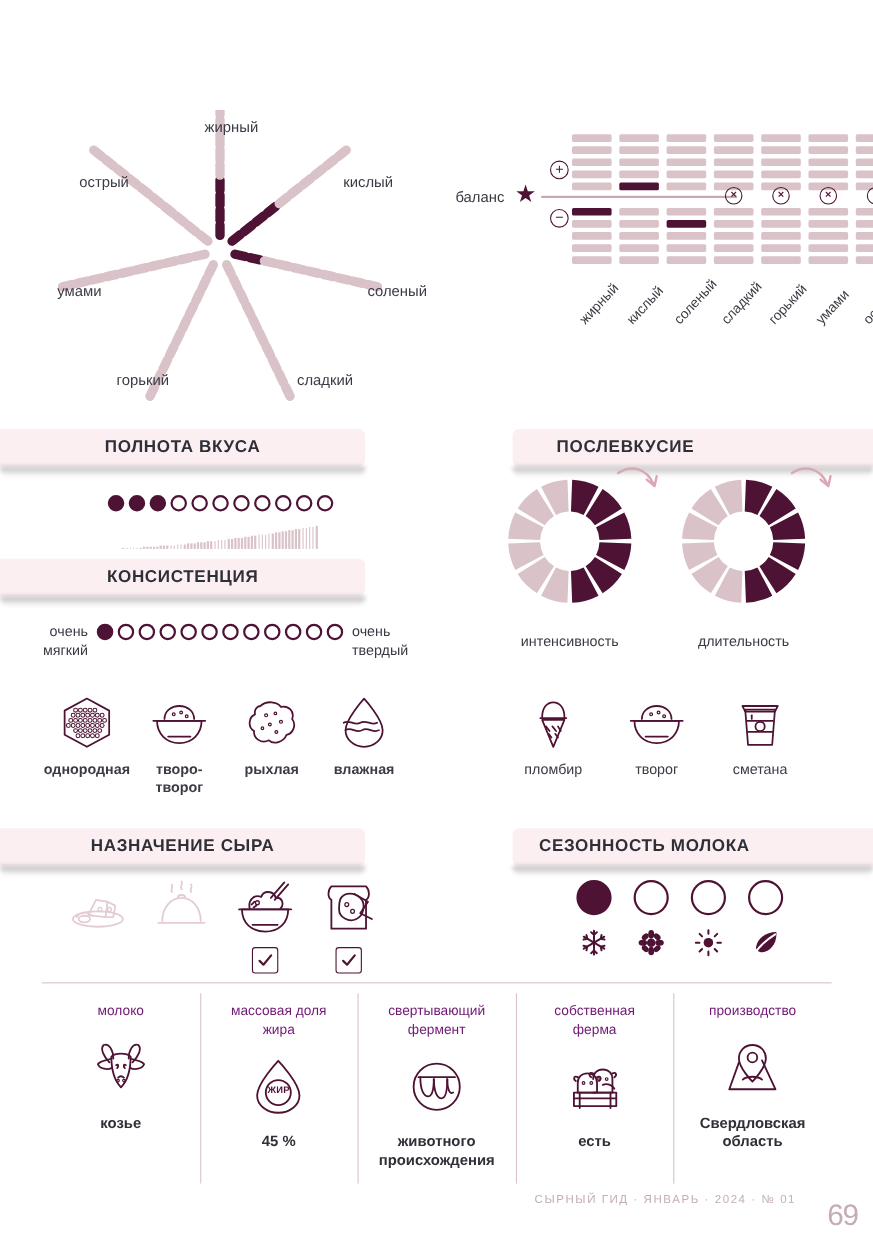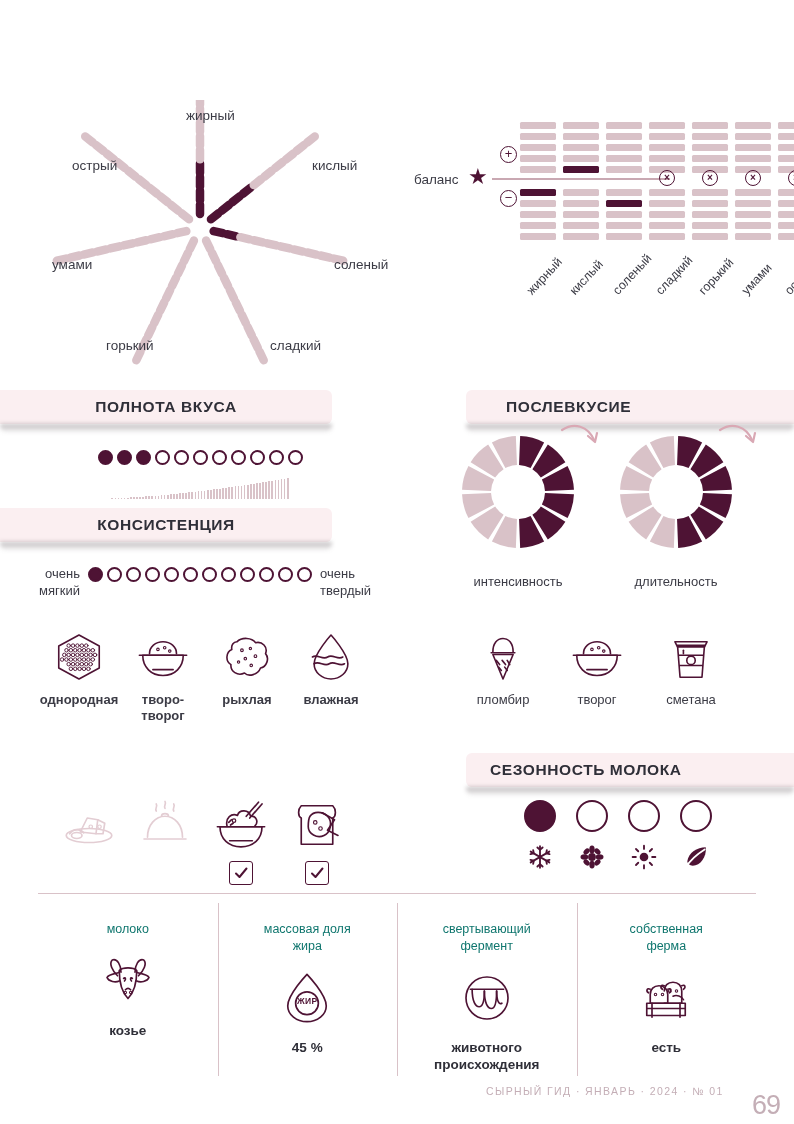--- a/index.html
+++ b/index.html
@@ -66,21 +66,21 @@
   .icons { position: absolute; display: flex; }
   .icell { display: flex; flex-direction: column; align-items: center; }
   .icap { margin-top: 8px; font-size: 13px; text-align: center; line-height: 1.2; }
 
   
   .table { position: absolute; left: 38px; top: 897px; width: 718px; height: 185px; display: flex; }
   .tcol { flex: 1; position: relative; display: flex; flex-direction: column; align-items: center; }
   .tcol + .tcol::before {
     content: ""; position: absolute; left: 0; top: 6px; bottom: 6px; width: 1px; background: #d9c2c8;
   }
-  .thead { font-size: 12.5px; text-align: center; line-height: 1.35; color: #0f766e; margin-top: 24px; }
+  .thead { font-size: 12.5px; text-align: center; line-height: 1.35; color: #701a75; margin-top: 14px; }
   .tico { margin-top: 14px; height: 58px; display: flex; align-items: center; }
   .tval { margin-top: 12px; font-size: 13.5px; font-weight: 700; text-align: center; line-height: 1.3; color: #2f2f38; }
   .trule { position: absolute; left: 38px; top: 893px; width: 718px; height: 1px; background: #d9c2c8; }
 
   
   .footer { position: absolute; left: 0; top: 1082px; width: 794px; height: 42px; }
   .ftext { position: absolute; left: 486px; top: 1085px; font-size: 10.5px; letter-spacing: 1.4px;
            color: #c4aeb6; white-space: nowrap; }
   .fpage { position: absolute; left: 752px; top: 1090px; font-size: 27px; color: #c4aeb6; letter-spacing: -1px; }
 </style>
@@ -579,20 +579,26 @@
           <path d="M13 14 H51 L48 20 H16 Z"></path>
           <path d="M18 30 H46"></path>
           <path d="M18.6 42 H45.4"></path>
           <circle cx="32" cy="36" r="5"></circle>
           <path d="M23 28 L23 24"></path>
         </svg>
         <div class="icap">сметана</div>
       </div>
     </div>
 
+  <div class="sec" style="left:0;top:753px;width:332px;">
+    <div class="bar">
+      <span class="bar-title">НАЗНАЧЕНИЕ СЫРА</span>
+    </div>
+    <div class="bar-shadow"></div>
+  </div>
 
   <div id="purpose-icons" style="position:absolute;left:58px;top:797px;width:290px;display:flex;justify-content:space-between;">
       <div style="display: flex; flex-direction: column; align-items: center; width: 62px;">
         <svg width="56" height="56" viewBox="0 0 64 64" fill="none" stroke="#e3cdd3" stroke-width="1.9" stroke-linecap="round" stroke-linejoin="round">
           <ellipse cx="32" cy="44" rx="26" ry="8"></ellipse>
           <path d="M10 42 C14 36 22 36 26 41"></path>
           <path d="M22 40 L30 24 L42 26 L40 42 Z"></path>
           <path d="M42 26 L50 30 L48 42 L40 42"></path>
           <circle cx="44" cy="34" r="2" stroke-width="1.4"></circle>
           <circle cx="34" cy="34" r="2" stroke-width="1.4"></circle>
@@ -778,20 +784,37 @@
             <path d="M50 18 C54 16 55 20 52 22"></path>
             <circle cx="36" cy="24" r="1.4" stroke-width="1.2"></circle>
             <circle cx="44" cy="24" r="1.4" stroke-width="1.2"></circle>
             <path d="M40 30 C44 28 50 30 52 34"></path>
           </svg>
         </div>
         <div class="tval">
           <div>есть</div>
         </div>
       </div>
+      <div class="tcol">
+        <div class="thead">
+          <div>производство</div>
+        </div>
+        <div class="tico">
+          <svg width="56" height="56" viewBox="0 0 64 64" fill="none" stroke="#4e1334" stroke-width="1.9" stroke-linecap="round" stroke-linejoin="round">
+            <path d="M18 26 L8 54 H56 L42 24"></path>
+            <path d="M32 8 C24 8 18 14 18 22 C18 32 32 46 32 46 C32 46 46 32 46 22 C46 14 40 8 32 8 Z"></path>
+            <circle cx="32" cy="21" r="5"></circle>
+            <path d="M22 44 C26 40 38 40 42 44"></path>
+          </svg>
+        </div>
+        <div class="tval">
+          <div>Свердловская</div>
+          <div>область</div>
+        </div>
+      </div>
     </div>
 
   <div class="footer">
     
     
   </div>
   <div class="ftext">СЫРНЫЙ ГИД  ·  ЯНВАРЬ · 2024 · № 01</div>
   <div class="fpage">69</div>
 
 </div>

